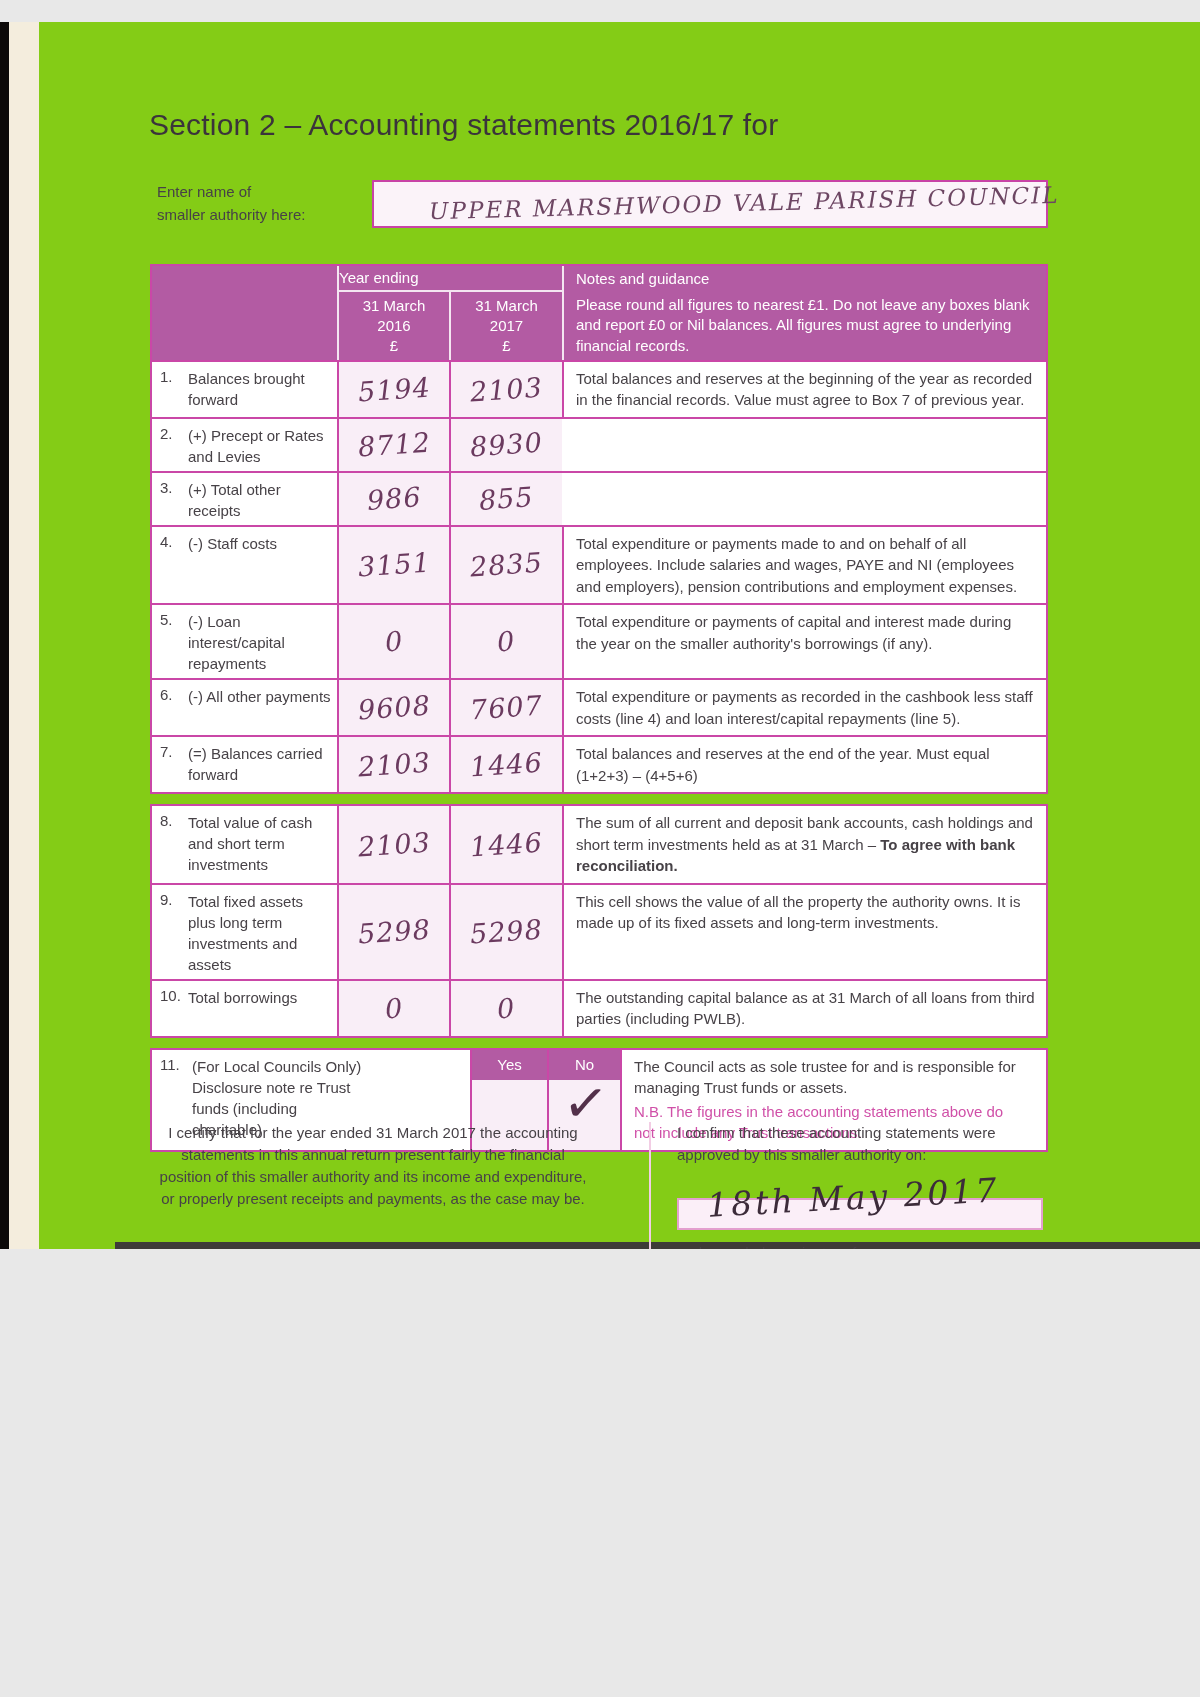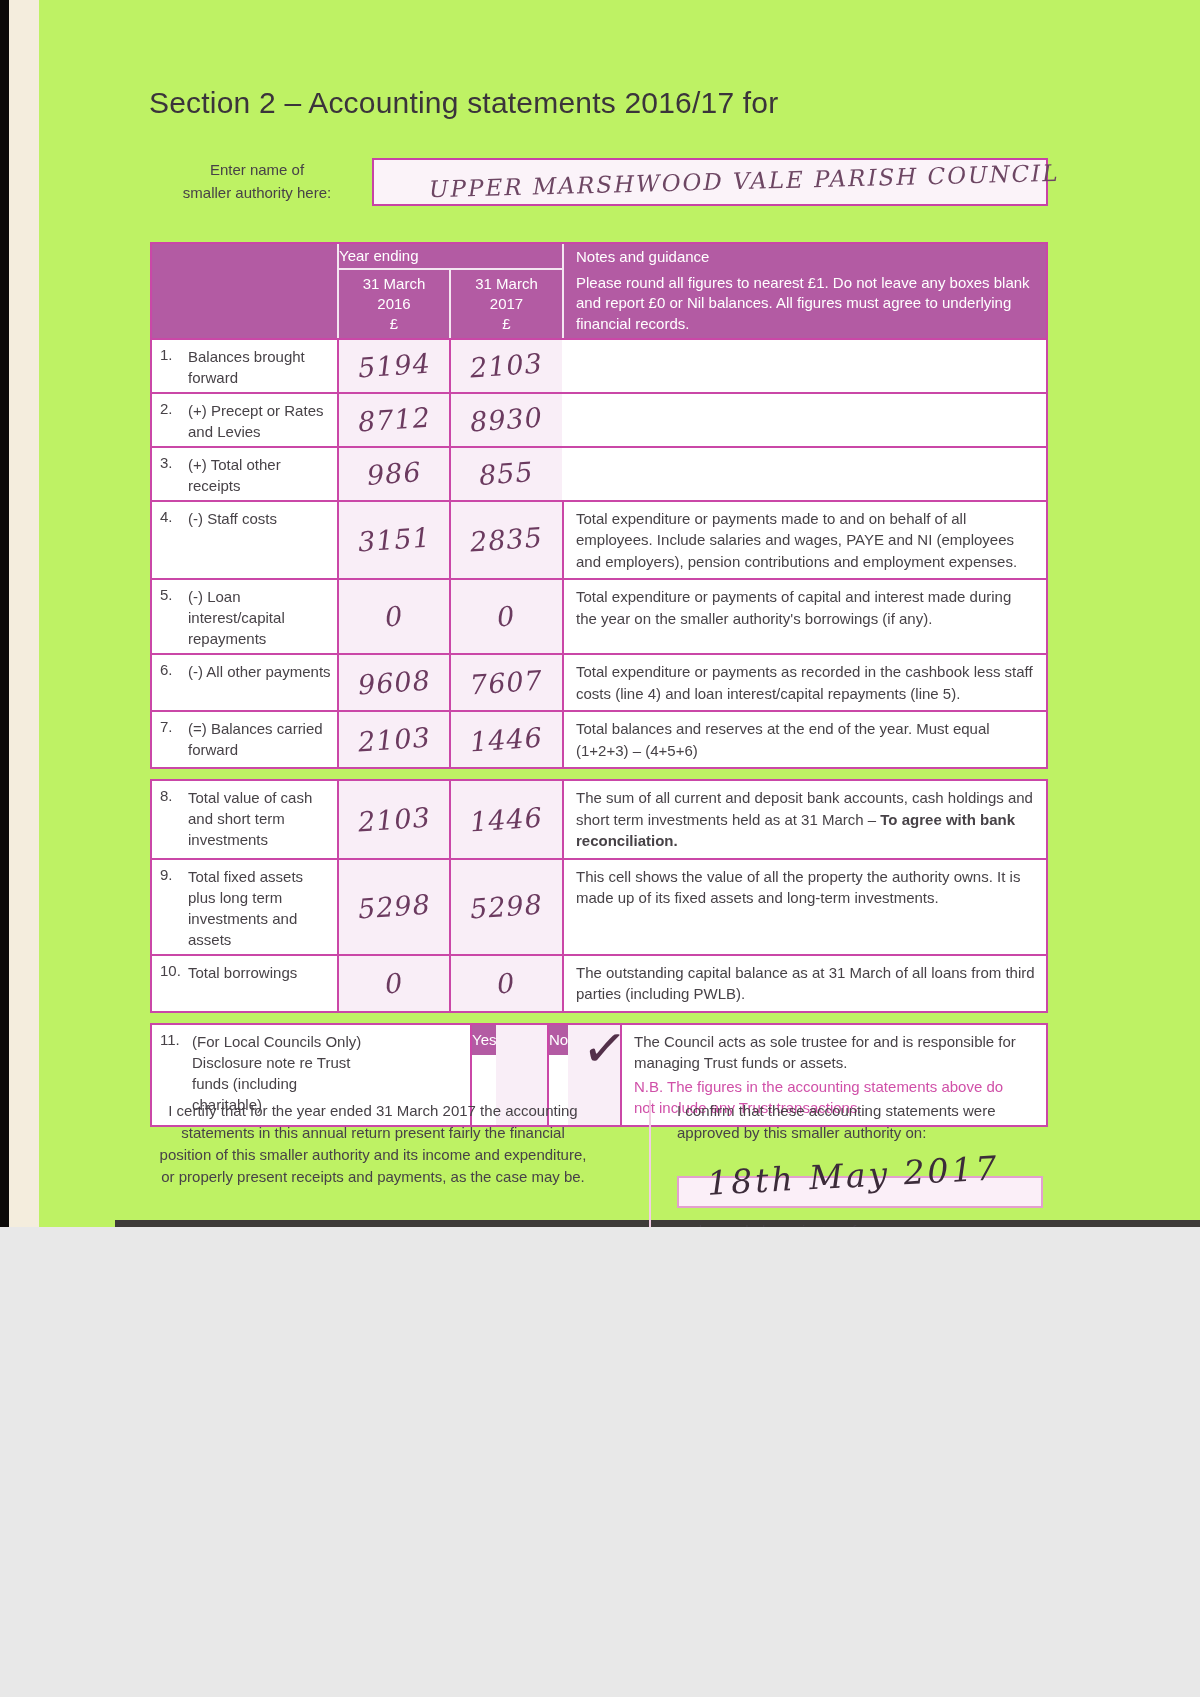--- a/index.html
+++ b/index.html
@@ -1,26 +1,26 @@
 <!DOCTYPE html>
 <html><head>
 <meta charset="utf-8">
 <style>
   html,body{margin:0;padding:0;background:#e8e8e8;}
-  .page{position:relative;width:1200px;height:1227px;background:#bef264;overflow:hidden;
-        font-family:"Liberation Sans", sans-serif;color:#474247;}
+  .page{position:relative;width:1200px;height:1227px;background:#84cc16;overflow:hidden;
+        font-family:"Liberation Sans", sans-serif;color:#474247;margin-top:22px;}
   
   .scan-left-black{position:absolute;left:0;top:0;width:9px;height:1697px;background:#0c0908;}
   .scan-left-cream{position:absolute;left:9px;top:0;width:30px;height:1697px;background:#f4eddd;}
   .scan-bottom{position:absolute;left:115px;right:0;bottom:0;height:7px;background:#3e3b38;}
 
   .title{position:absolute;left:149px;top:86px;font-size:30px;color:#3b343b;letter-spacing:0.2px;}
 
   .name-row{position:absolute;left:157px;top:158px;width:891px;}
-  .name-label{float:left;width:200px;font-size:15px;line-height:23px;color:#474247;text-align:center;}
+  .name-label{float:left;width:200px;font-size:15px;line-height:23px;color:#474247;}
   .name-box{margin-left:215px;height:44px;border:2px solid #c843a6;background:#fbf3f9;position:relative;}
   .hw{font-family:"DejaVu Serif", serif;font-style:italic;color:#6b3a5f;}
   .name-box .hw{position:absolute;left:55px;top:8px;font-size:23px;letter-spacing:2px;transform:rotate(-1.5deg);white-space:nowrap;color:#6d4663;}
 
   .maintable{position:absolute;left:150px;top:242px;width:898px;}
   .tbl{border:2px solid #ca47a7;box-sizing:border-box;background:#fff;}
   .tbl + .tbl{margin-top:10px;}
   .trow{display:flex;border-top:2px solid #ca47a7;}
   .trow:first-child{border-top:none;}
   .cell{box-sizing:border-box;}
@@ -44,21 +44,21 @@
           font-size:15px;line-height:20px;padding:4px 0 4px;}
   .hcellD{flex:1;box-sizing:border-box;border-left:2px solid rgba(255,255,255,.85);font-size:15px;
           line-height:20.5px;padding:3px 10px 2px 12px;}
   
   .h48{min-height:48px;} .h70{min-height:70px;} .h66{min-height:66px;} .h90{min-height:90px;}
   
   .r11{display:flex;min-height:92px;}
   .r11-label{width:318px;box-sizing:border-box;padding:6px 4px 4px 8px;display:flex;}
   .r11-label .num{width:32px;font-size:15px;flex:none;}
   .r11-label .lbl{font-size:15px;line-height:21px;max-width:172px;}
-  .yn-col{width:77px;box-sizing:border-box;border-left:2px solid #ca47a7;display:flex;flex-direction:row;}
+  .yn-col{width:77px;box-sizing:border-box;border-left:2px solid #ca47a7;display:flex;flex-direction:column;}
   .yn-col.no{width:73px;}
   .yn-head{height:30px;background:#b35ba3;color:#fff;font-size:15px;text-align:center;line-height:29px;}
   .yn-body{flex:1;background:#f9eef7;position:relative;}
   .tick{position:absolute;left:14px;top:-8px;font-size:54px;color:#53304a;transform:rotate(6deg);font-family:"DejaVu Sans",sans-serif;}
   .r11-note{flex:1;border-left:2px solid #ca47a7;padding:6px 10px 6px 12px;font-size:15px;line-height:21.5px;}
   .r11-note .nb{color:#d050a8;display:block;max-width:370px;margin-top:2px;}
   .r11-note .plain{display:block;max-width:470px;}
 
   
   .cert{position:absolute;left:157px;top:1100px;width:891px;display:flex;}
@@ -139,20 +139,21 @@
         <div class="cell label-cell">
           <span class="num">1.</span>
           <span class="lbl">Balances brought forward</span>
         </div>
         <div class="cell val-cell">
             <span class="hw">5194</span>
           </div>
         <div class="cell val-cell c2017">
             <span class="hw">2103</span>
           </div>
+        <div class="cell note-cell"><span>Total balances and reserves at the beginning of the year as recorded in the financial records. Value must agree to Box 7 of previous year.</span></div>
       </div>
 
       <div class="trow h48">
         <div class="cell label-cell">
           <span class="num">2.</span>
           <span class="lbl">(+) Precept or Rates and Levies</span>
         </div>
         <div class="cell val-cell">
             <span class="hw">8712</span>
           </div>

